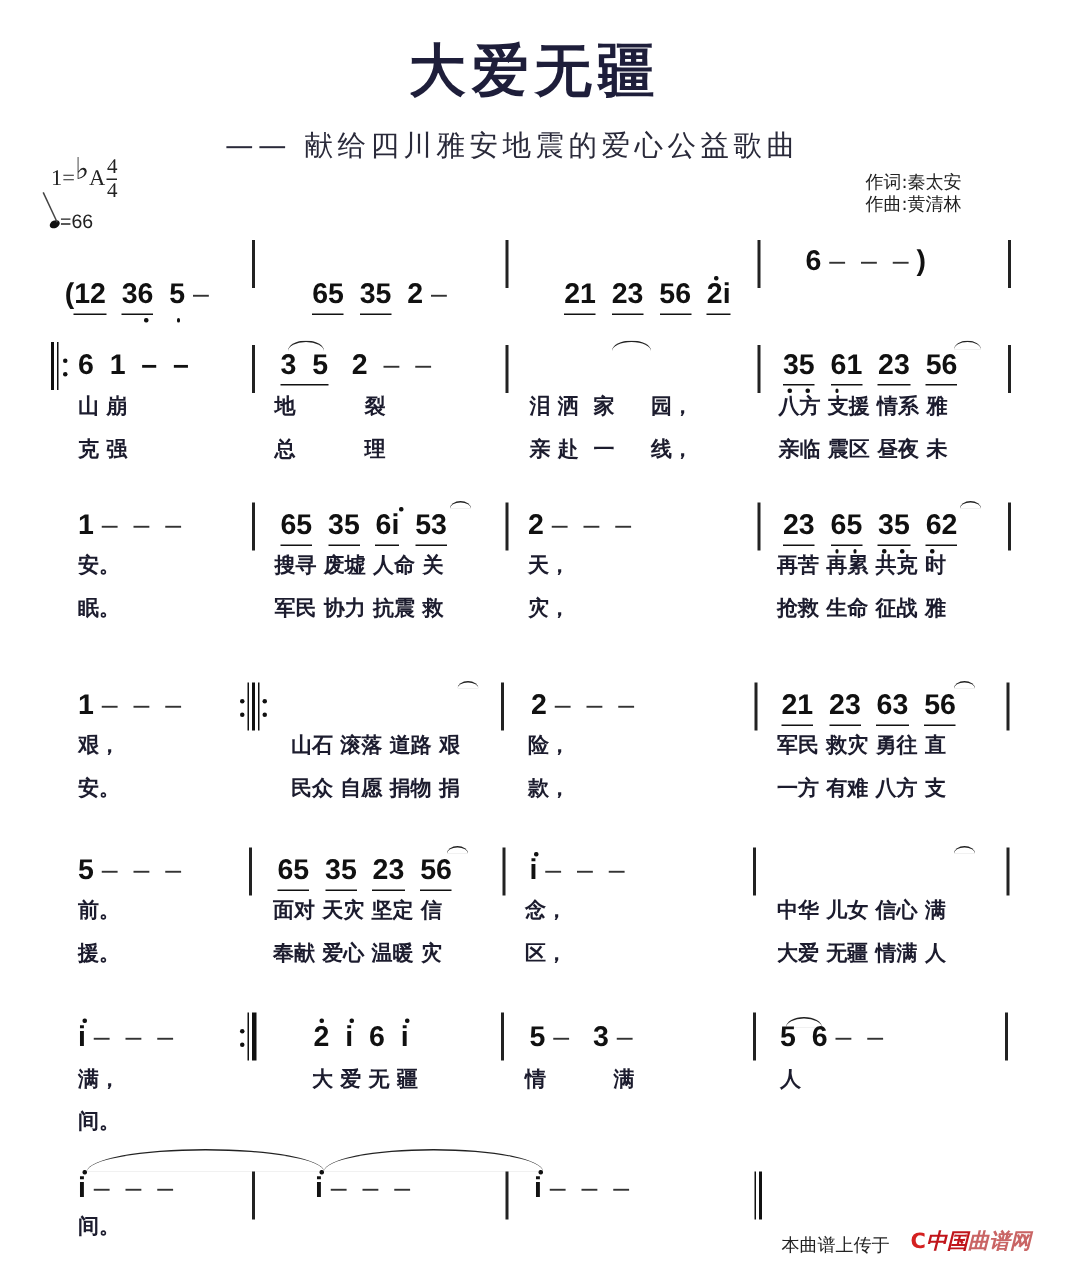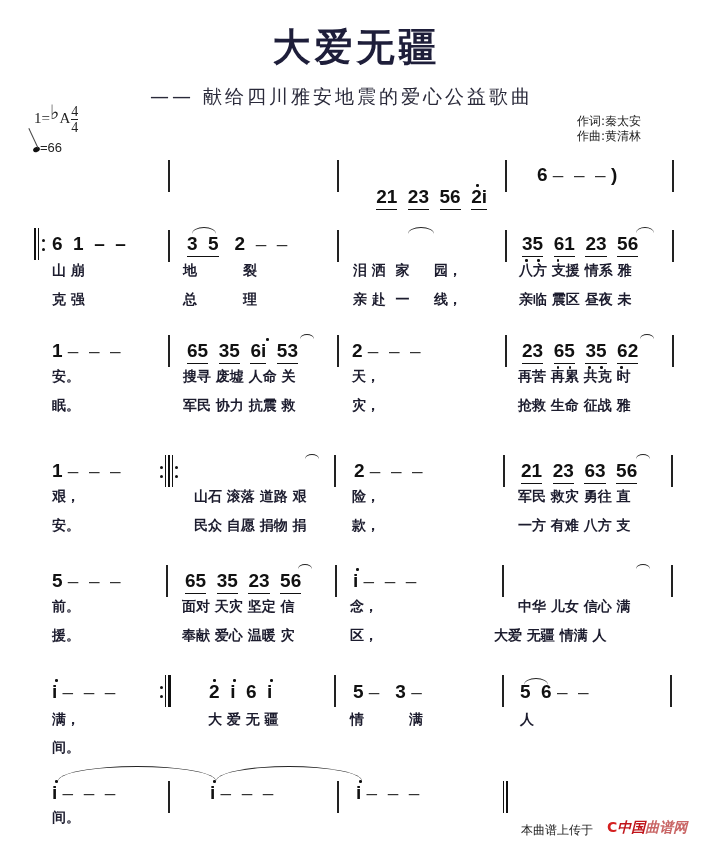--- a/index.html
+++ b/index.html
@@ -51,21 +51,27 @@
   <div>作曲:黄清林</div>
 </div>
 <div class="abs key">
   <span>1=</span><span class="flat">♭</span><span>A</span><span class="frac"><span class="num">4</span><span>4</span></span>
 </div>
 <div class="abs tempo">
   <span class="note"><span class="stem"></span></span><span>=66</span>
 </div>
 
 <div class="sys" style="top:160px;height:40px;">
+  <div class="m" style="left:22px;top:4px;">
+    <span>(</span><span class="grp u">12</span>  <span class="grp u">36<b class="dot-dn" style="left:15px;top:26px;"></b></span>  <span class="grp">5<b class="dot-dn" style="left:5px;top:26px;"></b></span> <span class="dash">–</span>
+  </div>
   <div class="bar" style="left:168px;top:0;height:32px;"></div>
+  <div class="m" style="left:187px;top:4px;">
+    <span class="grp u">65</span>  <span class="grp u">35</span>  2 <span class="dash">–</span>
+  </div>
   <div class="bar" style="left:337px;top:0;height:32px;"></div>
   <div class="m" style="left:355px;top:4px;">
     <span class="grp u">21</span>  <span class="grp u">23</span>  <span class="grp u">56</span>  <span class="grp u">2i<b class="dot-up" style="left:5px;top:-2px;"></b></span>
   </div>
   <div class="bar" style="left:505px;top:0;height:32px;"></div>
   <div class="m" style="left:537px;top:4px;">6 <span class="dash">–  –  –</span> )</div>
   <div class="bar" style="left:672px;top:0;height:32px;"></div>
 </div>
 
 <div class="sys" style="top:225px;height:90px;">
@@ -156,21 +162,21 @@
   <div class="bar" style="left:502px;top:0;height:32px;"></div>
   <div class="slur" style="left:636px;top:-1px;width:14px;height:4px;"></div>
   <div class="bar" style="left:671px;top:0;height:32px;"></div>
   <div class="lyr" style="left:52px;top:33px;">前。</div>
   <div class="lyr" style="left:182px;top:33px;">面对 天灾 坚定 信</div>
   <div class="lyr" style="left:350px;top:33px;">念，</div>
   <div class="lyr" style="left:518px;top:33px;">中华 儿女 信心 满</div>
   <div class="lyr" style="left:52px;top:62px;">援。</div>
   <div class="lyr" style="left:182px;top:62px;">奉献 爱心 温暖 灾</div>
   <div class="lyr" style="left:350px;top:62px;">区，</div>
-  <div class="lyr" style="left:494px;top:62px;">大爱 无疆 情满 人</div>
+  <div class="lyr" style="left:518px;top:62px;">大爱 无疆 情满 人</div>
 </div>
 
 <div class="sys" style="top:675px;height:85px;">
   <div class="m" style="left:52px;top:6px;"><span class="grp">i<b class="dot-up" style="left:3px;top:-2px;"></b></span> <span class="dash">–  –  –</span></div>
   <div class="dbl" style="left:160px;top:0;width:12px;height:32px;">
     <b style="left:0;top:11px;"></b>
       <b style="left:0;top:20px;"></b>
       <i style="left:5px;width:1px;"></i>
       <i style="left:8px;width:2.5px;"></i>
   </div>

